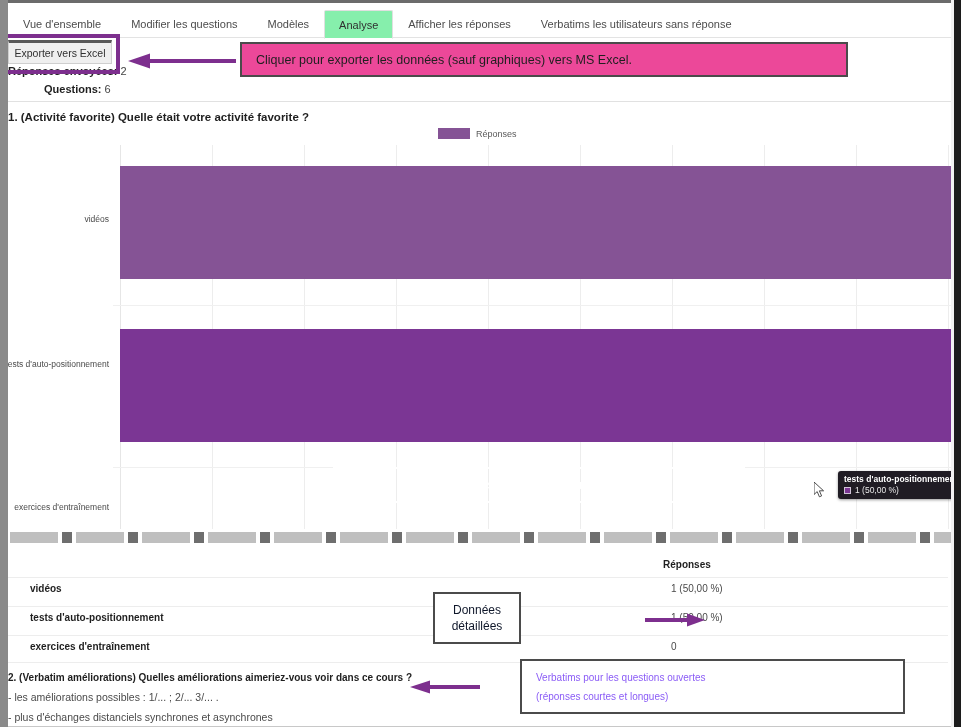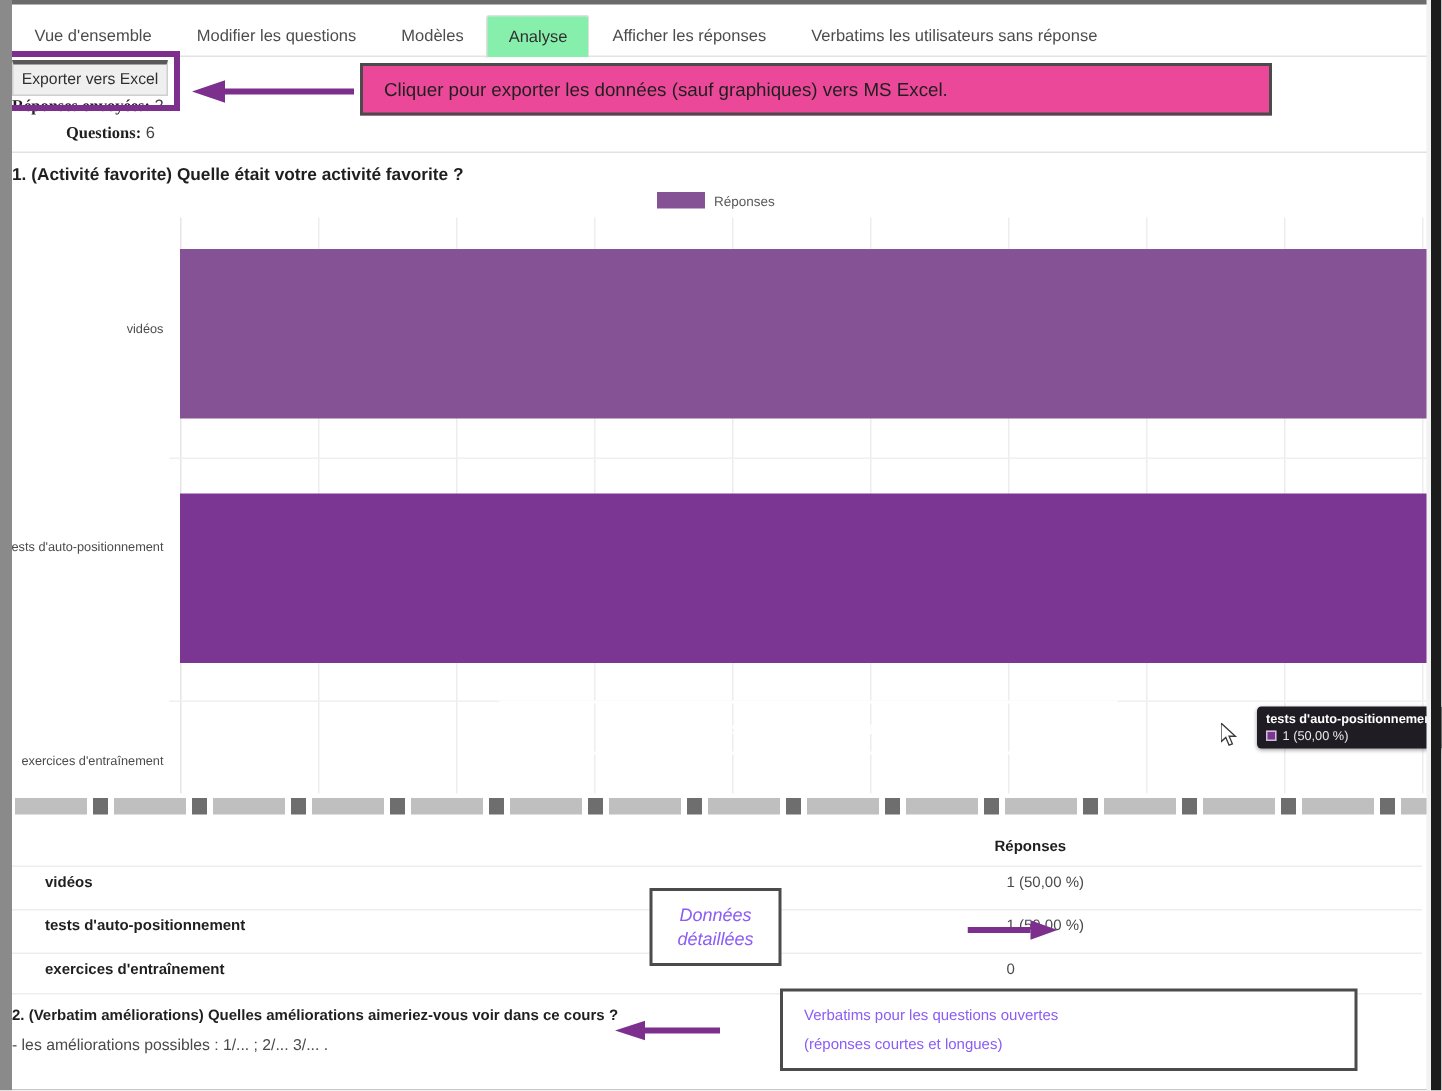--- a/index.html
+++ b/index.html
@@ -51,21 +51,21 @@
   }
 
   
   .hl-export {
     position:absolute; left:4px; top:34px; width:116px; height:40px;
     border:4px solid #7d2f8e; z-index:40; pointer-events:none;
   }
 
   
   .meta { position:absolute; left:8px; font-size:11px; color:#444; }
-  .meta b { color:#1f1f1f;font-family:Liberation Serif, serif; }
+  .meta b { color:#1f1f1f; }
   .meta-sent { top:65px; }
   .meta-q    { top:83px;margin-left:36px; }
 
   .hr1 { position:absolute; left:8px; top:101px; width:944px; height:1px; background:#e1e1e1; }
 
   
   .q1 { position:absolute; left:8px; top:111px; font-size:11.5px; font-weight:bold; color:#1f1f1f; }
 
   
   .chart { position:absolute; left:8px; top:124px; width:946px; height:410px; background:#ffffff; }
@@ -138,21 +138,21 @@
   .trow { position:absolute; left:0; width:940px; height:1px; background:#ededed; }
   .thead { position:absolute; left:655px; top:13px; font-size:10px; font-weight:bold; color:#1f1f1f; }
   .tlabel { position:absolute; left:22px; font-size:10px; font-weight:bold; color:#1f1f1f; }
   .tval   { position:absolute; left:663px; font-size:10px; color:#4a4a4a; }
 
   .anno-detail {
     position:absolute; left:433px; top:592px; width:88px; height:52px;
     border:2px solid #4b4b4b; background:#ffffff; z-index:48;
     display:flex; flex-direction:column; align-items:center; justify-content:center;
   }
-  .anno-detail span { font-size:12px; color:#8b5cf6; line-height:16px;font-style:italic; }
+  .anno-detail span { font-size:12px; color:#0f172a; line-height:16px; }
   .arrow-p2 { position:absolute; left:645px; top:613px; z-index:48; }
 
   
   .q2wrap { position:absolute; left:8px; top:672px; width:946px; }
   .q2 { font-size:10px; font-weight:bold; color:#1f1f1f; }
   .q2line { font-size:10.5px; color:#4a4a4a; margin-top:8px; }
 
   .anno-verbatim {
     position:absolute; left:520px; top:659px; width:385px; height:55px;
     border:2px solid #4b4b4b; background:#ffffff; z-index:48;
@@ -288,20 +288,21 @@
   <span>détaillées</span>
 </div>
 <svg class="arrow-p2" width="60" height="14" viewBox="0 0 60 14">
   <line x1="0" y1="7" x2="42" y2="7" stroke="#7d2f8e" stroke-width="4"></line>
   <polygon points="42,0.5 60,7 42,13.5" fill="#7d2f8e"></polygon>
 </svg>
 
 <div class="q2wrap">
   <div class="q2">2. (Verbatim améliorations) Quelles améliorations aimeriez-vous voir dans ce cours ?</div>
   <div class="q2line">- les améliorations possibles : 1/... ; 2/... 3/... .</div>
+  <div class="q2line">- plus d'échanges distanciels synchrones et asynchrones</div>
 </div>
 
 <svg class="arrow-p3" width="70" height="14" viewBox="0 0 70 14">
   <line x1="70" y1="7" x2="20" y2="7" stroke="#7d2f8e" stroke-width="4"></line>
   <polygon points="20,0.5 0,7 20,13.5" fill="#7d2f8e"></polygon>
 </svg>
 <div class="anno-verbatim">
   <span>Verbatims pour les questions ouvertes</span>
   <span>(réponses courtes et longues)</span>
 </div>

